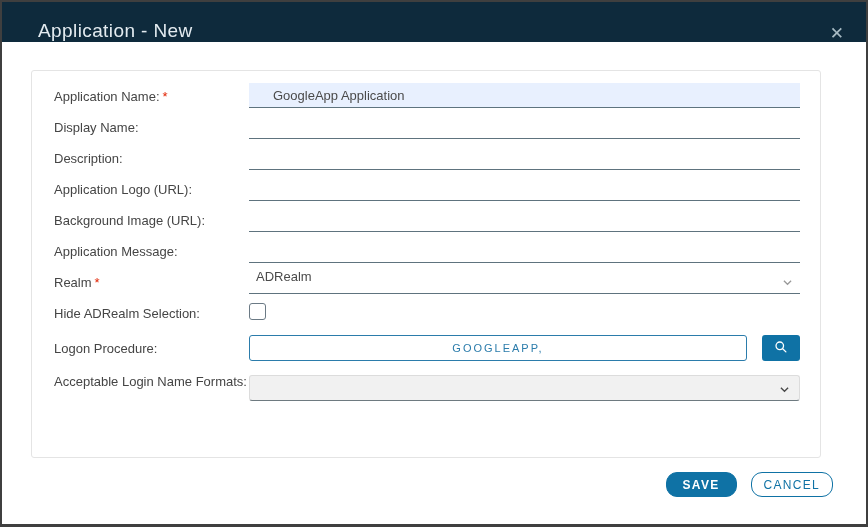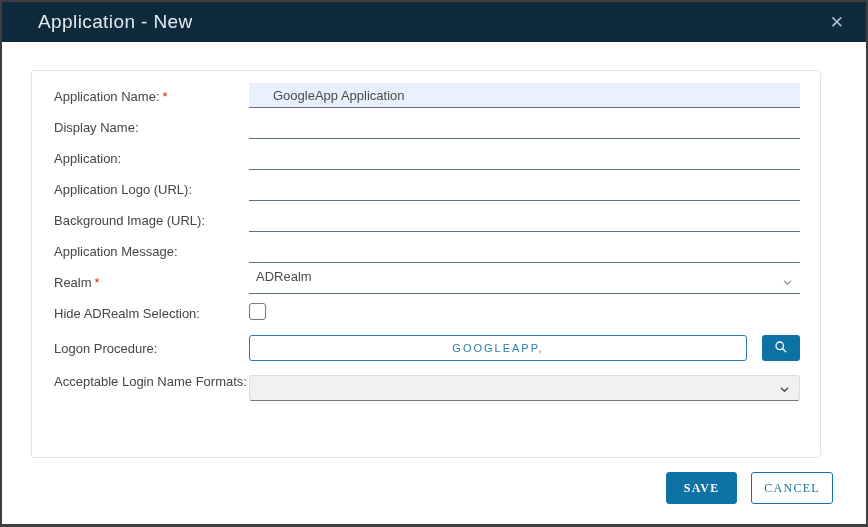--- a/index.html
+++ b/index.html
@@ -10,21 +10,21 @@
     width:868px; height:527px;
     border:2px solid #3f3f3f; border-bottom-width:3px;
     background:#fff;
     display:flex; flex-direction:column;
   }
 
   
   .dlg-header {
     height:40px; flex:none;
     background:#0e2a3c;
-    display:flex; align-items:center;
+    display:flex; align-items:flex-end;
     padding:0 22px 0 36px;
   }
   .dlg-title {
     color:#e3ebf0; font-size:19px; font-weight:400; letter-spacing:.4px;
   }
   .dlg-close {
     margin-left:auto; color:#a7bac3; font-size:17px; line-height:1;
     cursor:pointer; user-select:none;
   }
 
@@ -110,22 +110,22 @@
     cursor:pointer;
   }
 
   
   .dlg-footer {
     flex:none; height:72px;
     display:flex; justify-content:flex-end; align-items:flex-start;
     gap:14px; padding:20px 33px 0 0;
   }
   .btn {
-    height:32px; border-radius:3px;
-    font-family:Liberation Serif, serif;
+    height:25px; border-radius:11px;
+    font-family:Liberation Sans, sans-serif;
     font-size:12px; letter-spacing:1.3px;
     cursor:pointer;
   }
   .btn-primary {
     min-width:71px; padding:0 14px;
     background:#0f72a5; color:#fff; border:1px solid #0f72a5;
     font-weight:700;
   }
   .btn-outline {
     min-width:81px; padding:0 12px;
@@ -154,21 +154,21 @@
       </div>
 
       <div class="row">
         <div class="row-label">Display Name:</div>
         <div class="row-field">
           <input class="line-input" type="text" value="" style="">
         </div>
       </div>
 
       <div class="row">
-        <div class="row-label">Application:</div>
+        <div class="row-label">Description:</div>
         <div class="row-field">
           <input class="line-input" type="text" value="" style="">
         </div>
       </div>
 
       <div class="row">
         <div class="row-label">Application Logo (URL):</div>
         <div class="row-field">
           <input class="line-input" type="text" value="" style="">
         </div>

